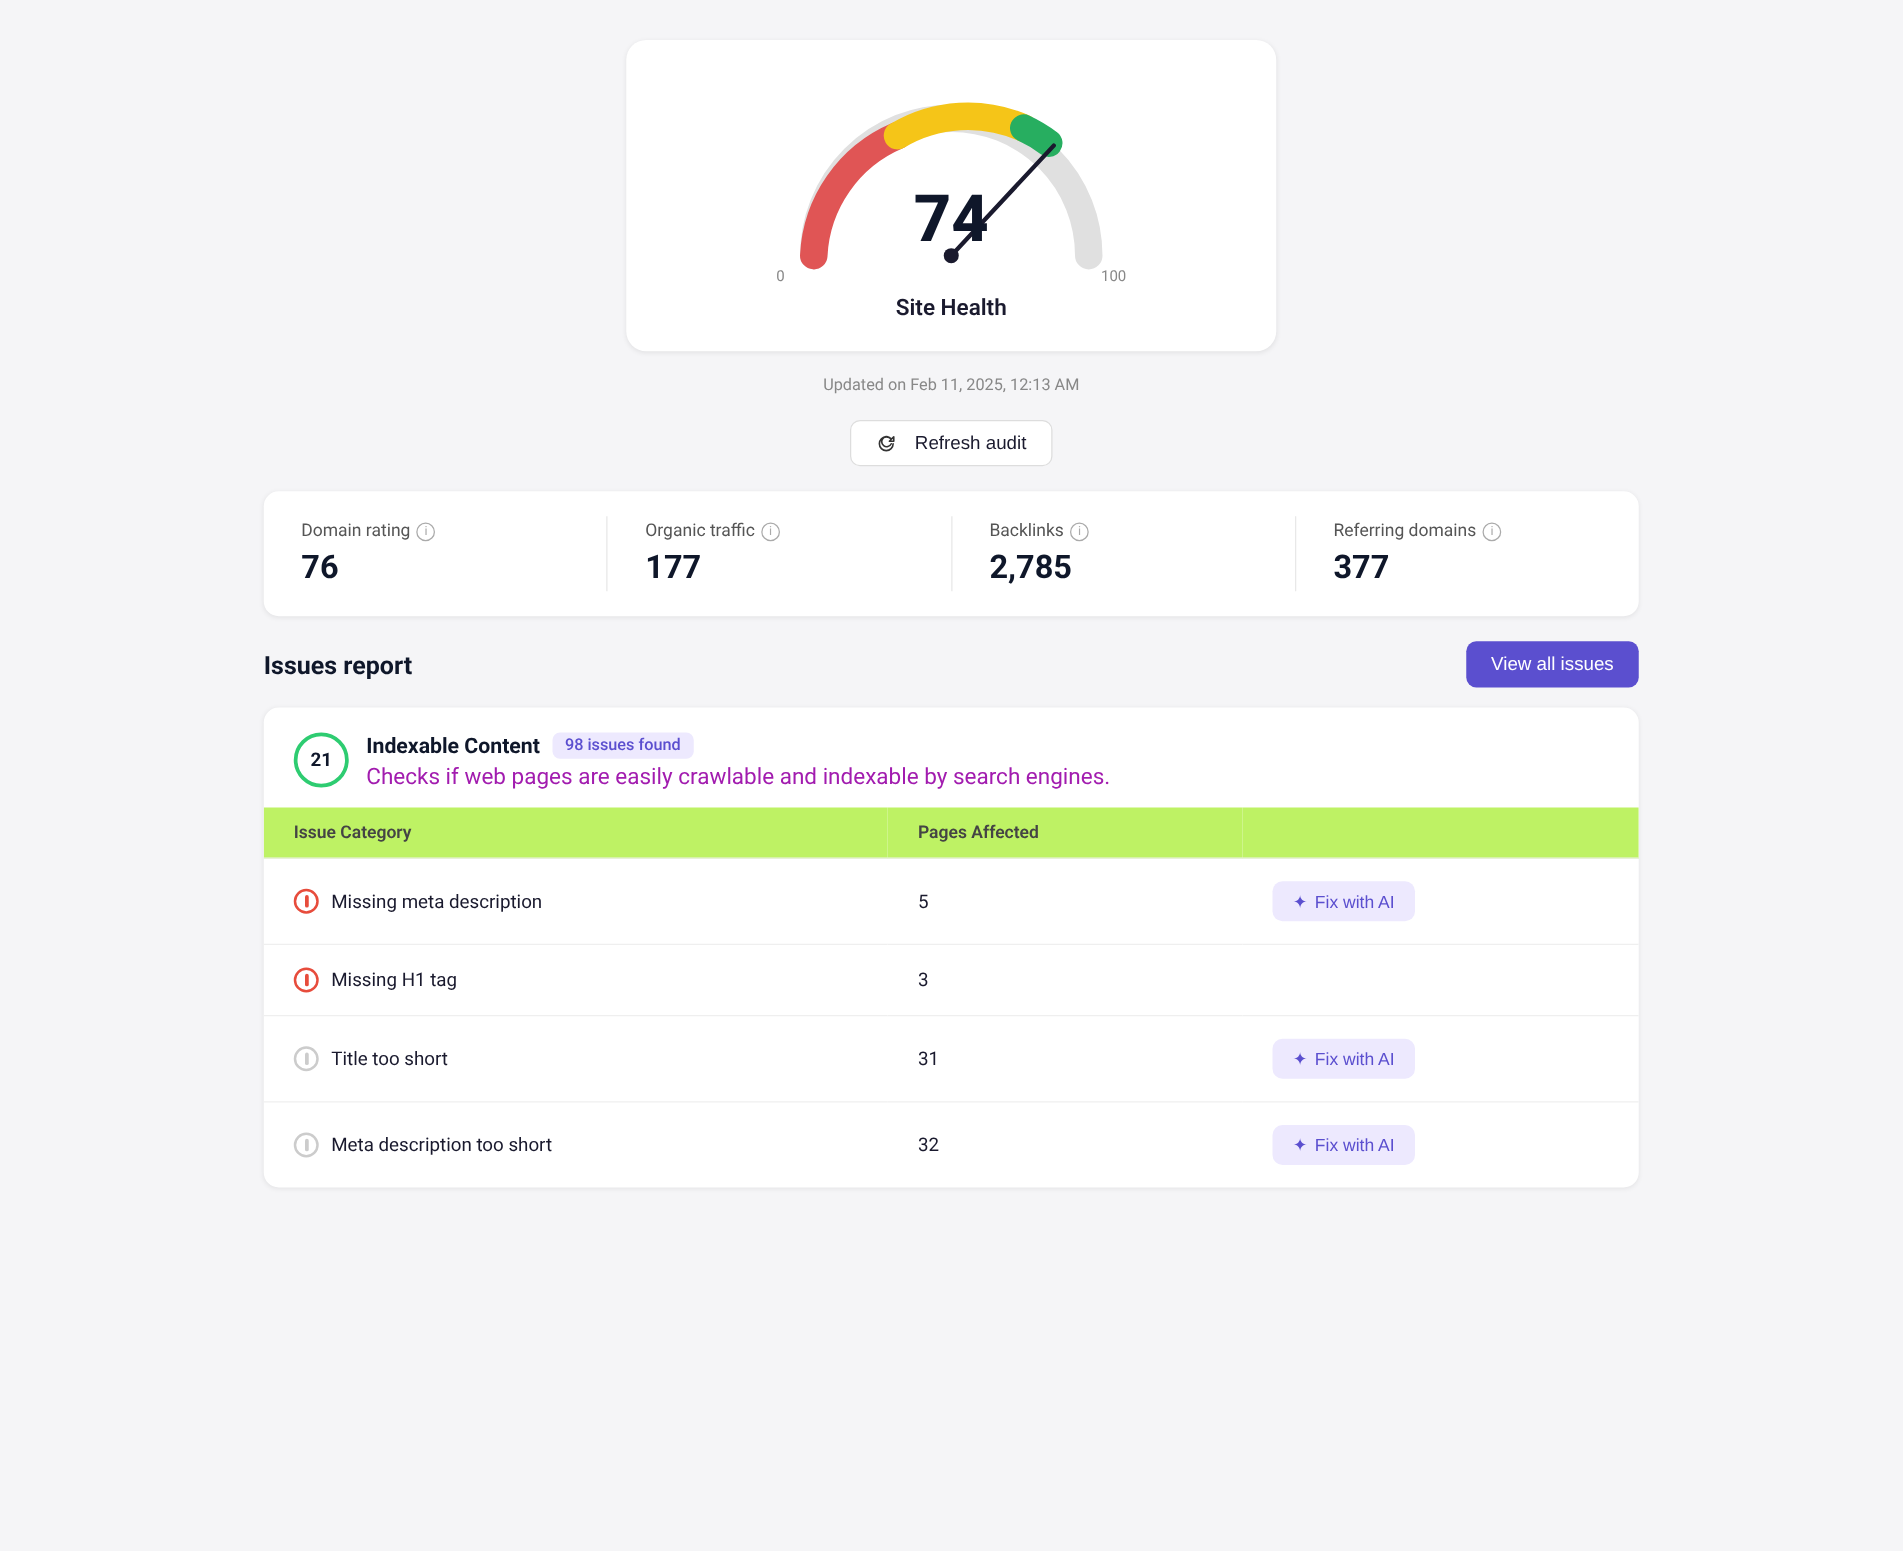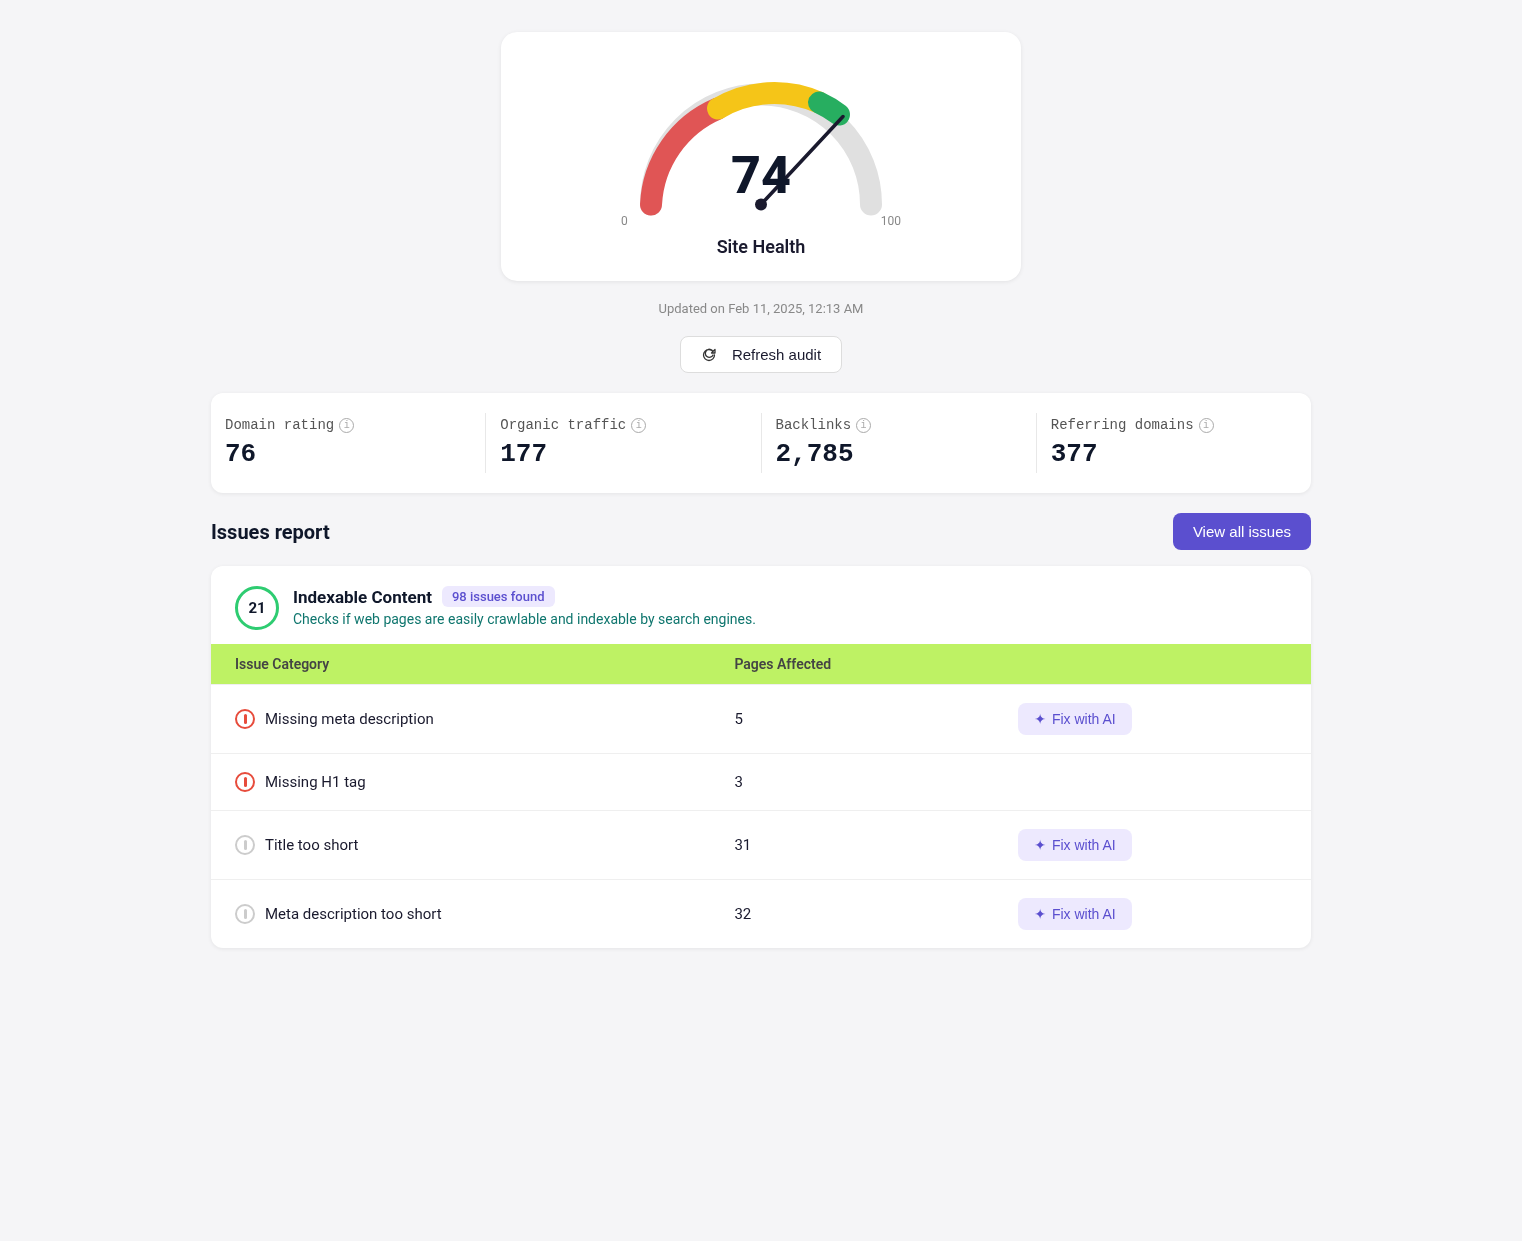--- a/index.html
+++ b/index.html
@@ -100,23 +100,22 @@
       background: #fff;
       border-radius: 12px;
       box-shadow: 0 1px 4px rgba(0,0,0,0.07);
       display: flex;
       width: 100%;
       padding: 20px 0;
     }
 
     .stat-item {
       flex: 1;
-      padding: 4px 14px;
+      padding: 4px 30px;
       border-right: 1px solid #e8e8e8;
-      font-family: Liberation Mono, monospace;
     }
 
     .stat-item:last-child {
       border-right: none;
     }
 
     .stat-label {
       font-size: 14px;
       color: #555;
       display: flex;
@@ -223,22 +222,22 @@
     .issues-badge {
       background: #ede9fe;
       color: #5b4fcf;
       border-radius: 6px;
       padding: 3px 10px;
       font-size: 13px;
       font-weight: 500;
     }
 
     .indexable-desc {
-      font-size: 14px;
-      color: #0f766e;
+      font-size: 18px;
+      color: #a21caf;
     }
 
     
     .issues-table {
       width: 100%;
       border-collapse: collapse;
     }
 
     .issues-table thead tr {
       background: #bef264;

